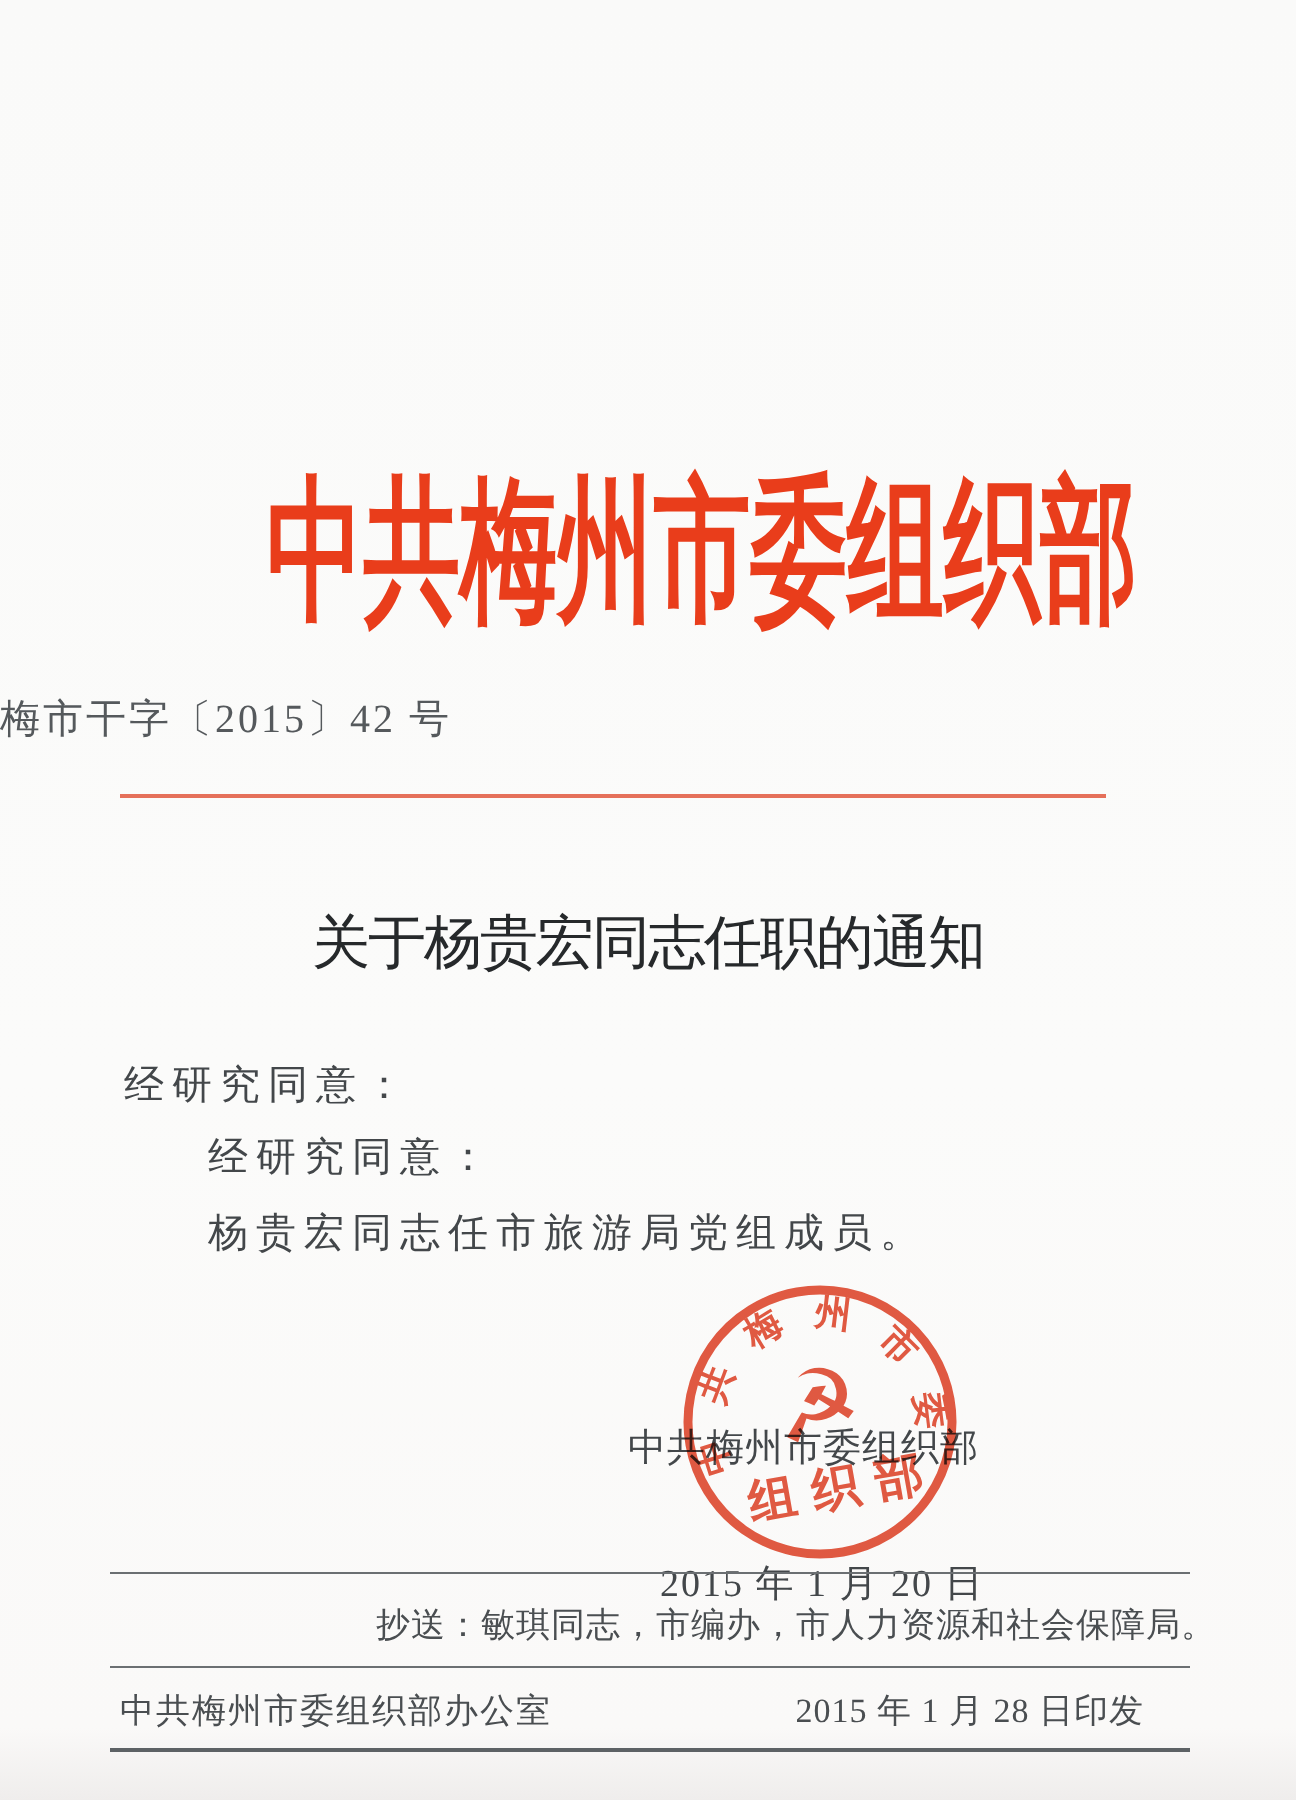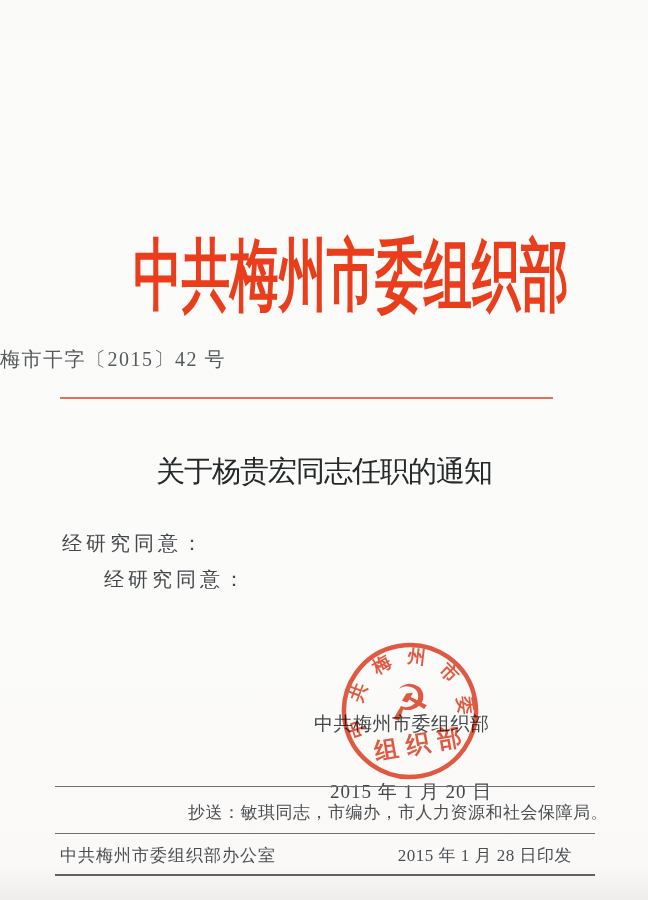--- a/index.html
+++ b/index.html
@@ -85,20 +85,21 @@
 
   <div class="doc-number">梅市干字〔2015〕42 号</div>
 
   <div class="red-rule"></div>
 
   <div class="doc-title">关于杨贵宏同志任职的通知</div>
 
   <div class="body-block">
     <p>经研究同意：</p>
     <p class="indent">经研究同意：</p>
+    <p class="indent">杨贵宏同志任市旅游局党组成员。</p>
   </div>
 
   <div class="sig-org">中共梅州市委组织部</div>
   <div class="sig-date">2015 年 1 月 20 日</div>
 
   <div class="seal-wrap">
     <svg width="160" height="160" viewBox="0 0 160 160">
       <circle cx="80" cy="80" r="66" fill="none" stroke="#e04024" stroke-width="4.5"></circle>
       <path id="sealArc" d="M 33.5 97.9 A 49.5 49.5 0 1 1 126.5 97.9" fill="none"></path>
       <text font-size="18" font-weight="bold" fill="#e04024" font-family="Liberation Serif, DejaVu Serif, serif">

